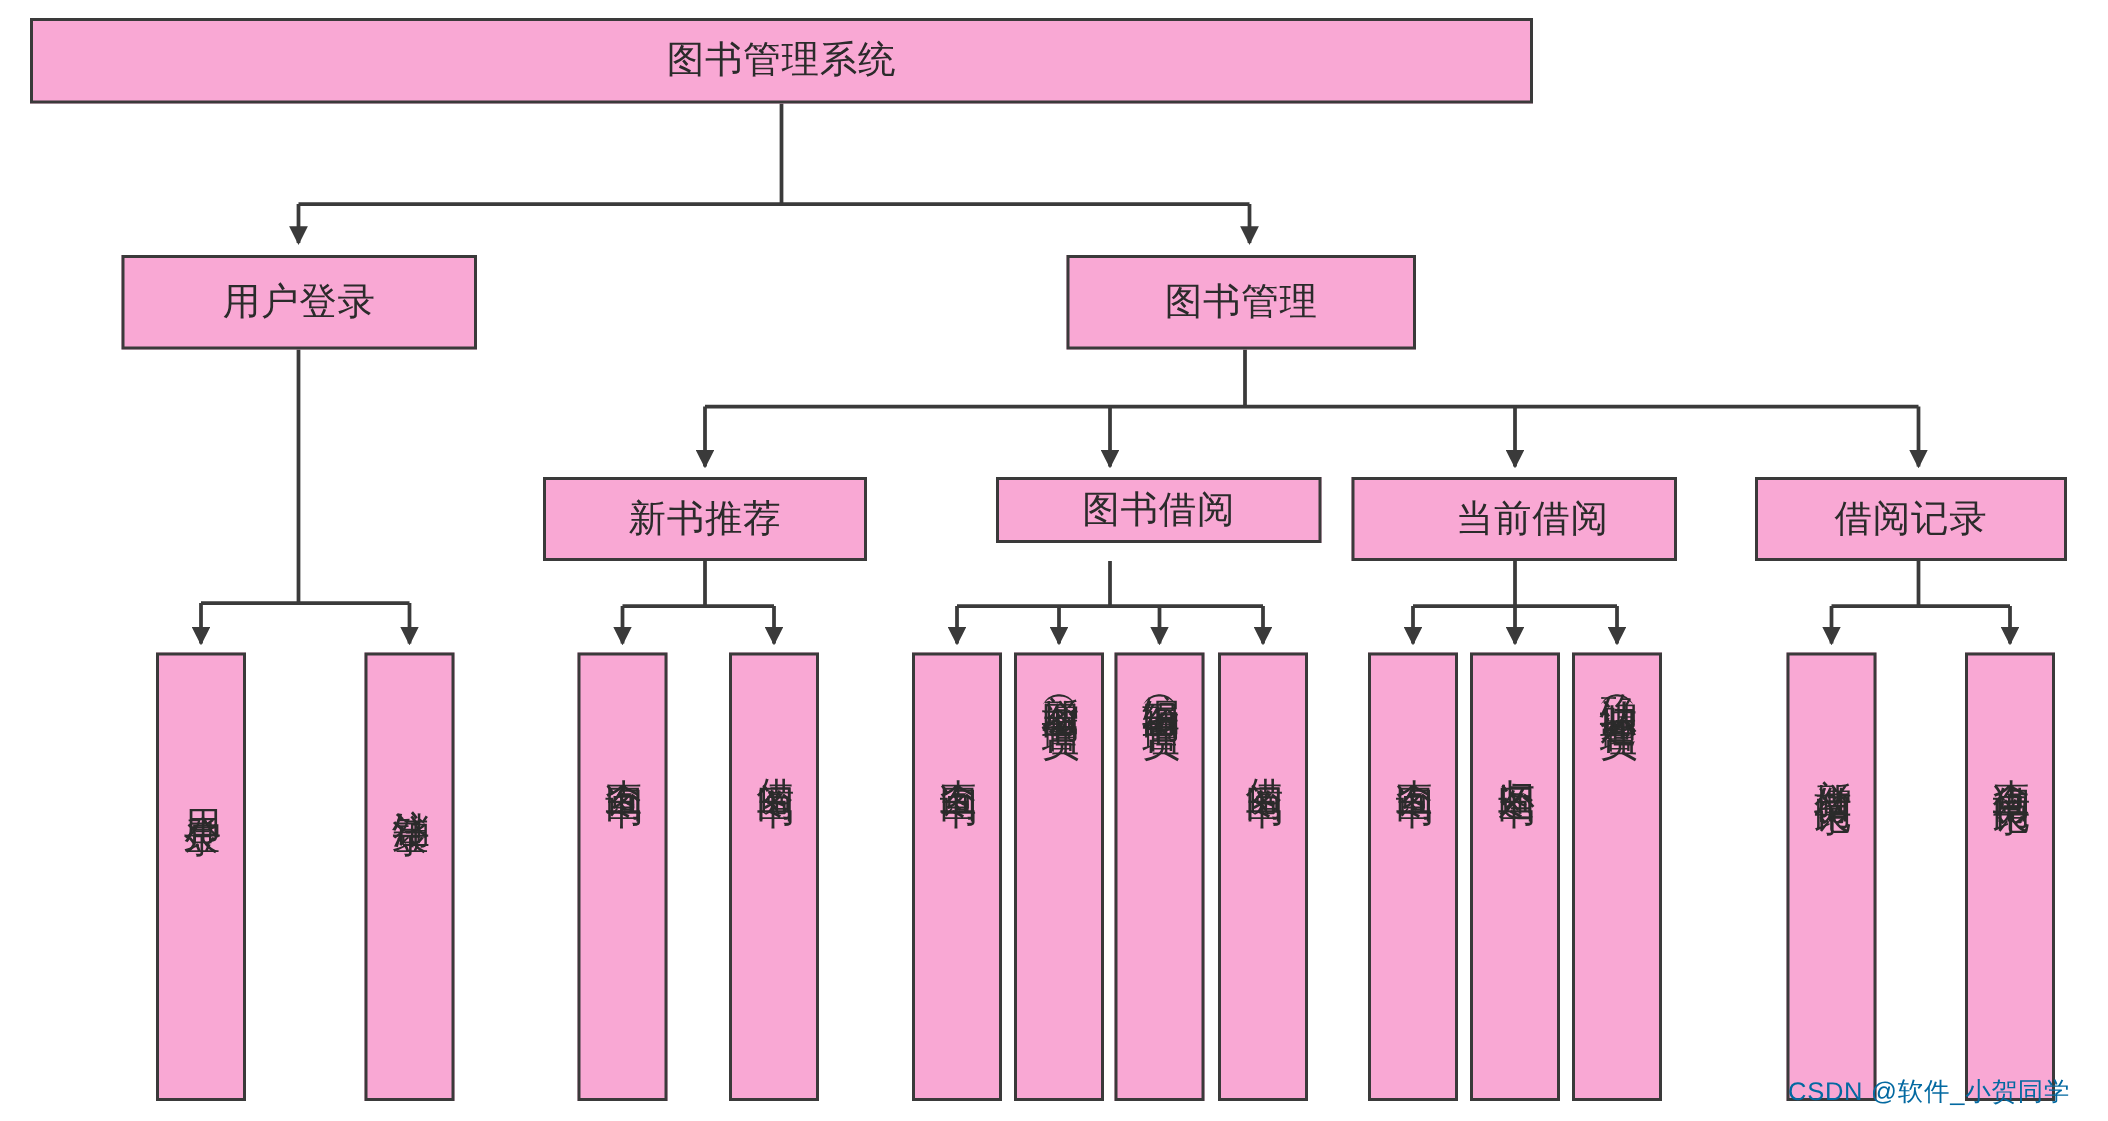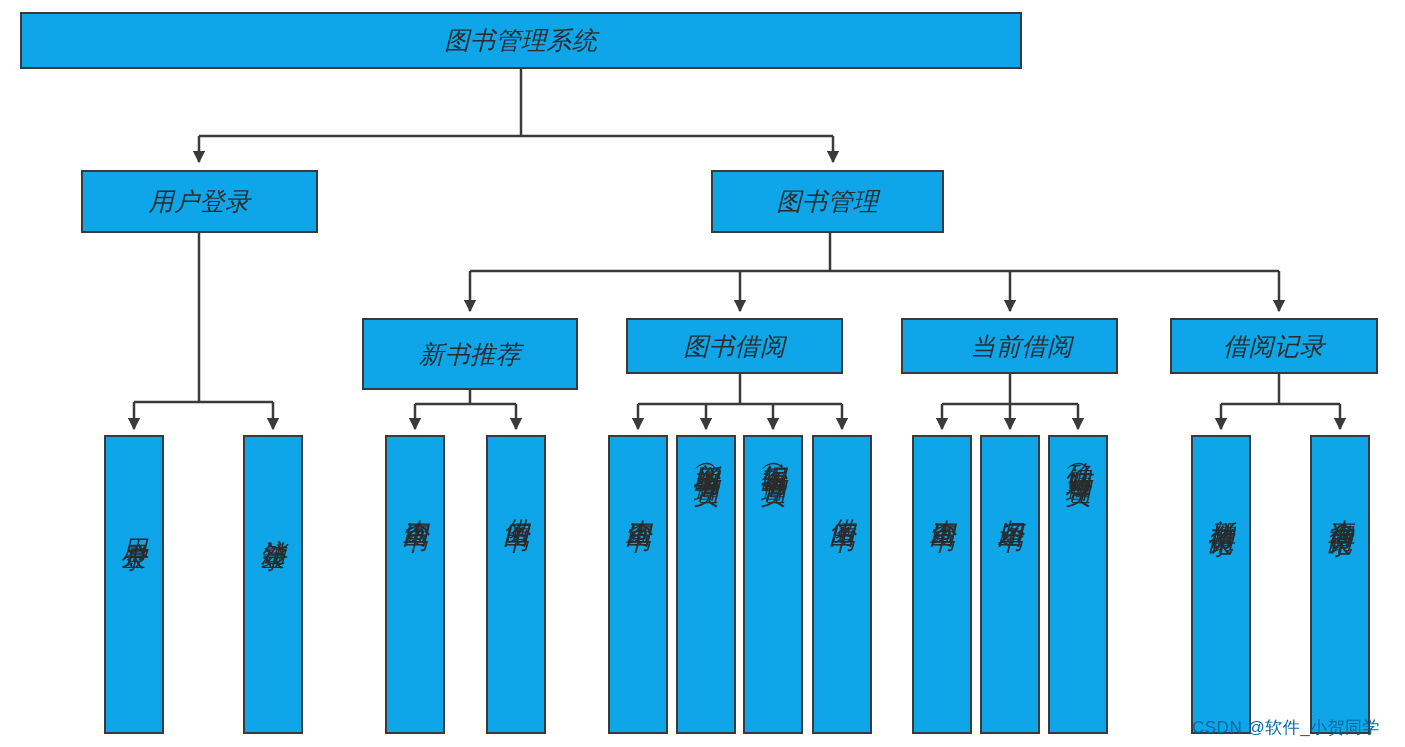--- a/index.html
+++ b/index.html
@@ -22,26 +22,25 @@
     left: 0;
     top: 0;
     width: 1405px;
     height: 747px;
     pointer-events: none;
   }
   .node {
     position: absolute;
     box-sizing: border-box;
     border: 2.5px solid #3a3a3a;
-    background: #0ea5e9;
+    background: #f9a8d4;
     display: flex;
     align-items: center;
     justify-content: center;
     z-index: 2;
-    font-style: italic;
   }
   .node .label {
     color: #2b2b2b;
     line-height: 1.05;
     text-align: center;
     white-space: nowrap;
   }
   
   .node.horiz .label {
     font-size: 25px;
@@ -145,25 +144,25 @@
   </div>
 
   <div class="node horiz" style="left:81px; top:170px; width:237px; height:63px;">
     <span class="label">用户登录</span>
   </div>
 
   <div class="node horiz" style="left:711px; top:170px; width:233px; height:63px;">
     <span class="label">图书管理</span>
   </div>
 
-  <div class="node horiz" style="left:362px; top:318px; width:216px; height:72px;">
+  <div class="node horiz" style="left:362px; top:318px; width:216px; height:56px;">
     <span class="label">新书推荐</span>
   </div>
 
-  <div class="node horiz" style="left:626px; top:318px; width:217px; height:56px;">
+  <div class="node horiz" style="left:664px; top:318px; width:217px; height:44px;">
     <span class="label">图书借阅</span>
   </div>
 
   <div class="node horiz" style="left:901px; top:318px; width:217px; height:56px;padding-left:24px;">
     <span class="label">当前借阅</span>
   </div>
 
   <div class="node horiz" style="left:1170px; top:318px; width:208px; height:56px;">
     <span class="label">借阅记录</span>
   </div>

